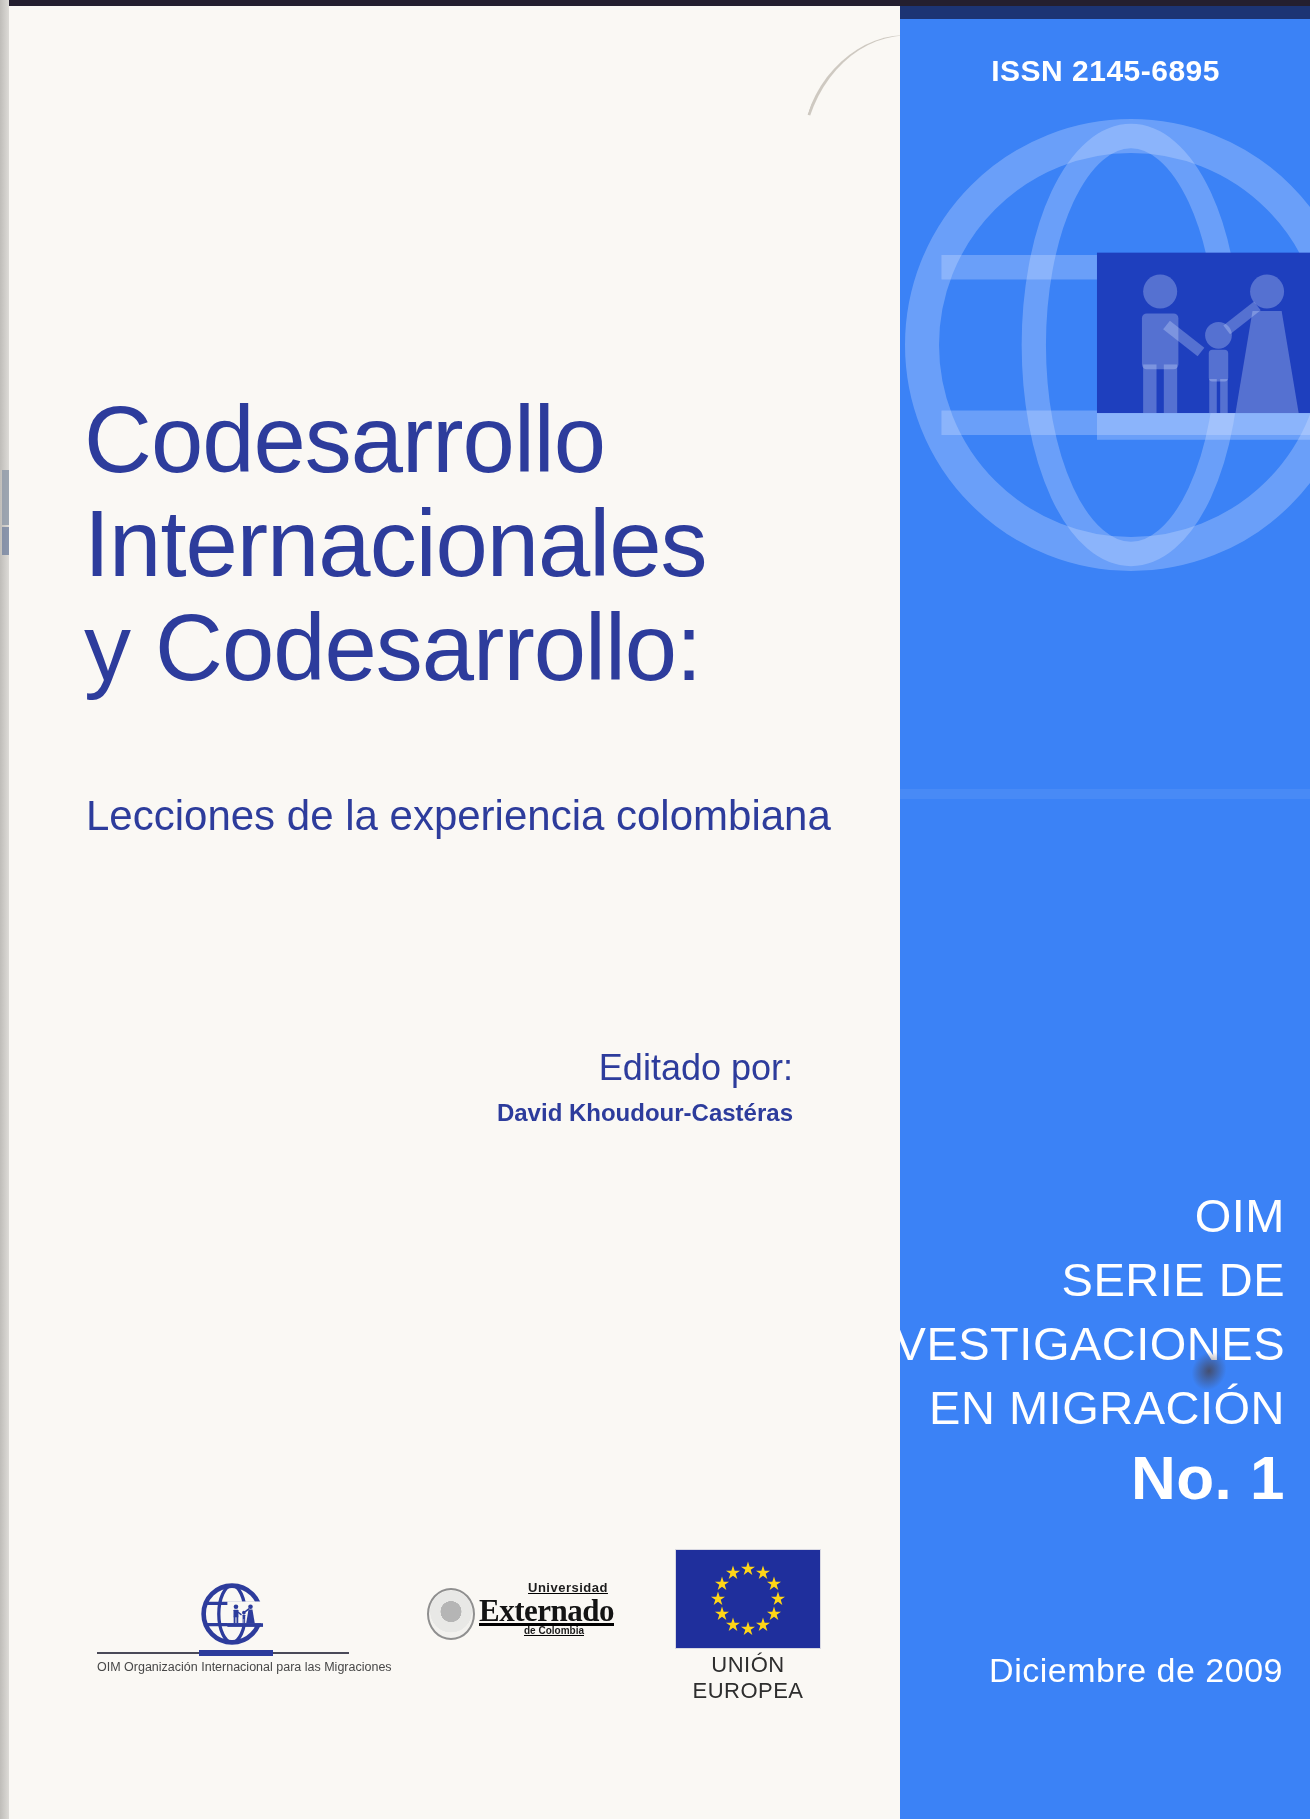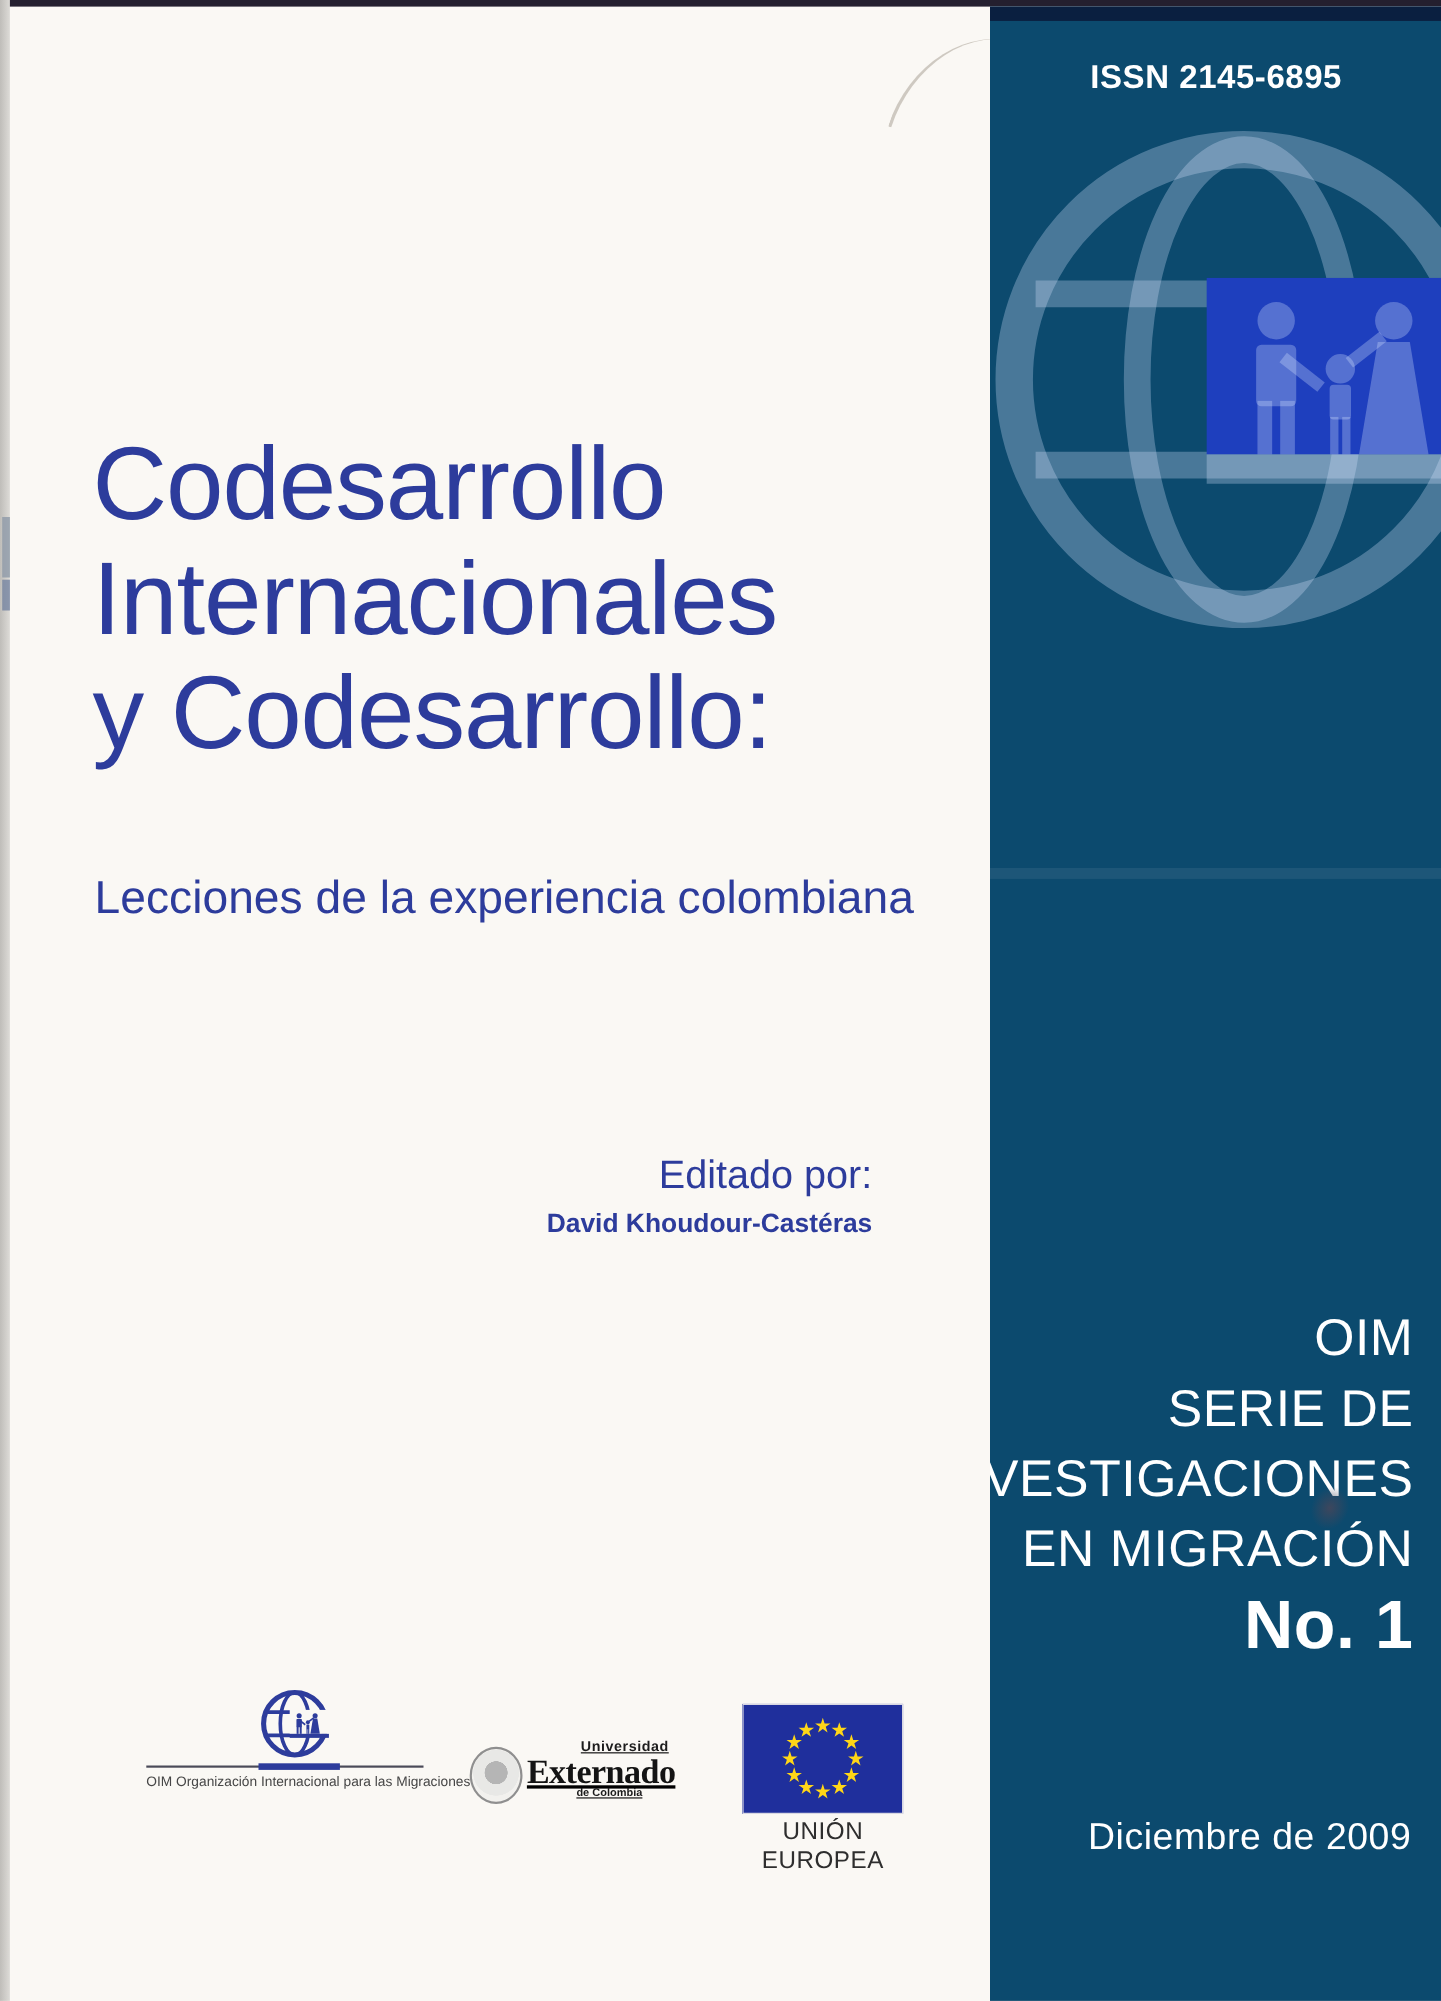--- a/index.html
+++ b/index.html
@@ -14,21 +14,21 @@
   .left-scan-strip{position:absolute;left:0;top:0;width:9px;height:1819px;
     background:linear-gradient(to right,#bfbdb9,#dddbd7);}
   .left-scan-mark{position:absolute;left:2px;top:470px;width:7px;height:55px;background:#8d98a8;opacity:.8;}
   .left-scan-mark2{position:absolute;left:2px;top:527px;width:7px;height:28px;background:#6f7f9d;opacity:.75;}
   .pencil-scribble{position:absolute;left:822px;top:22px;width:90px;height:110px;
     border-left:3px solid #9a9184;border-radius:100% 0 0 0;opacity:.45;transform:rotate(18deg);}
 
   
   .panel{
     position:absolute;left:900px;top:6px;width:410px;height:1813px;
-    background:#0c4a6e;overflow:hidden;color:#ffffff;
+    background:#3b82f6;overflow:hidden;color:#ffffff;
   }
   .panel-top-shadow{position:absolute;left:0;top:0;width:410px;height:13px;background:rgba(10,5,35,.62);}
   .panel-crease{position:absolute;left:0;top:783px;width:410px;height:10px;background:rgba(255,255,255,.07);}
 
   .issn{position:absolute;top:48px;right:90px;font-size:30px;font-weight:bold;letter-spacing:.5px;}
 
   .watermark{position:absolute;left:-12px;top:96px;width:486px;height:486px;
     color:rgba(215,228,255,.30); --emblem-window:#1e3fbe;}
   .watermark svg{width:100%;height:100%;}
 
@@ -42,21 +42,21 @@
 
   
   .main-title{position:absolute;left:84px;top:388px;color:#2d3c9c;
     font-size:94px;line-height:104px;letter-spacing:-1px;}
   .subtitle{position:absolute;left:86px;top:792px;color:#2d3c9c;font-size:42px;letter-spacing:0;}
   .editor{position:absolute;right:517px;top:1046px;text-align:right;color:#2d3c9c;}
   .editor-label{font-size:36px;line-height:44px;font-weight:500;}
   .editor-name{font-size:24px;line-height:46px;font-weight:700;}
 
   
-  .oim-logo-block{position:absolute;left:95px;top:1529px;width:276px;height:110px;margin-left:36px;}
+  .oim-logo-block{position:absolute;left:95px;top:1576px;width:276px;height:110px;}
   .oim-globe{position:absolute;left:104px;top:5px;width:66px;height:66px;
     color:#2d3c9c; --emblem-window:#faf8f4;}
   .oim-globe svg{width:100%;height:100%;}
   .oim-rule{position:absolute;left:2px;top:76px;width:252px;height:2px;background:#4a4a58;}
   .oim-rule-thick{position:absolute;left:104px;top:74px;width:74px;height:6px;background:#2d3c9c;}
   .oim-caption{position:absolute;left:2px;top:84px;width:300px;font-size:12.5px;color:#474747;white-space:nowrap;}
 
   .externado-block{position:absolute;left:425px;top:1580px;width:200px;height:70px;}
   .externado-seal{position:absolute;left:2px;top:8px;width:44px;height:48px;border-radius:50%;
     border:2px solid #8f8f8f;

